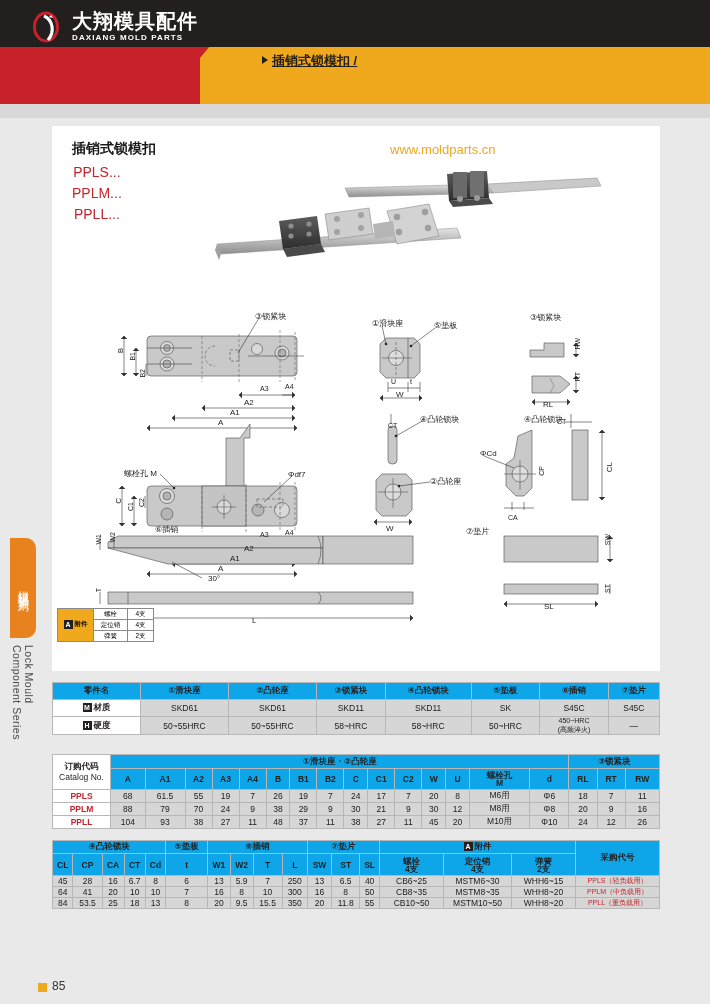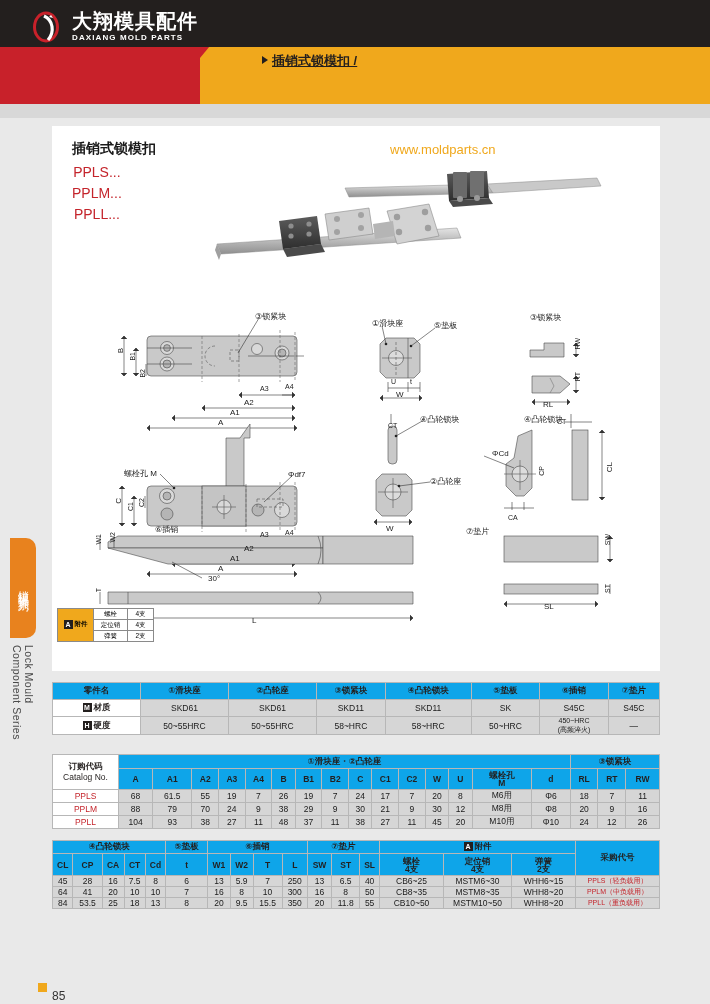--- a/index.html
+++ b/index.html
@@ -57,21 +57,21 @@
 
   
   .photo { position:absolute; left:145px; top:40px; width:420px; height:110px; }
 
   
   .tbl { position:absolute; border-collapse:collapse; font-size:8px; }
   .tbl td, .tbl th { border:1px solid #b7b7b7; text-align:center; vertical-align:middle; padding:0; }
   .hd { background:#0ea5e9; color:#231f1e; font-weight:bold; }
   .lbl { background:#fff; color:#231f1e; font-weight:bold; }
   .val { background:#d6d6d6; color:#1a1a1a; }
-  .code { background:#fff; color:#c4242b; font-weight:normal; font-size:9px; }
+  .code { background:#fff; color:#c4242b; font-weight:bold; font-size:9px; }
 
   .mtbl { left:52px; top:682px; width:608px; }
   .mtbl td { height:17px; font-size:8.5px; }
 
   .t1 { left:52px; top:754px; width:608px; }
   .t1 td { font-size:8.5px; }
   .t2 { left:52px; top:840px; width:608px; }
   .t2 td { font-size:8.5px; }
 
   .mark { display:inline-block; background:#231f1e; color:#fff;
@@ -80,21 +80,21 @@
 
   
   .acc { position:absolute; left:57px; top:608px; border-collapse:collapse; font-size:6.5px; }
   .acc td { border:1px solid #8a8a8a; padding:0 2px; height:11px; text-align:center; }
   .acc .accl { background:#f0a81c; font-weight:bold; width:36px; }
   .acc .accn { background:#fff; width:34px; }
   .acc .accv { background:#fff; width:26px; }
 
   
   .foot-sq { position:absolute; left:38px; top:983px; width:9px; height:9px; background:#f0a81c; }
-  .foot-num { position:absolute; left:52px; top:979px; font-size:12px; color:#333;margin-top:10px; }
+  .foot-num { position:absolute; left:52px; top:979px; font-size:12px; color:#333; }
 
   
   .dl { position:absolute; font-size:8px; color:#1a1a1a; white-space:nowrap; }
   .vt { writing-mode:vertical-rl; transform:rotate(180deg); }
   svg { display:block; }
 </style>
 </head>
 <body>
 
 <div id="page">
@@ -367,21 +367,21 @@
 
       <div class="dl" style="left:203px;top:185px;">③锁紧块</div>
       <div class="dl" style="left:320px;top:192px;">①滑块座</div>
       <div class="dl" style="left:382px;top:194px;">⑤垫板</div>
       <div class="dl" style="left:478px;top:186px;">③锁紧块</div>
       <div class="dl" style="left:368px;top:288px;">④凸轮锁块</div>
       <div class="dl" style="left:472px;top:288px;">④凸轮锁块</div>
       <div class="dl" style="left:378px;top:350px;">②凸轮座</div>
       <div class="dl" style="left:72px;top:342px;">螺栓孔 M</div>
       <div class="dl" style="left:236px;top:344px;">Φdf7</div>
-      <div class="dl" style="left:440px;top:323px;">ΦCd</div>
+      <div class="dl" style="left:428px;top:323px;">ΦCd</div>
       <div class="dl" style="left:103px;top:398px;">⑥插销</div>
       <div class="dl" style="left:414px;top:400px;">⑦垫片</div>
       <div class="dl" style="left:156px;top:448px;">30°</div>
 
       <div class="dl vt" style="left:64px;top:222px;">B</div>
       <div class="dl vt" style="left:77px;top:226px;font-size:7px;">B1</div>
       <div class="dl vt" style="left:87px;top:243px;font-size:7px;">B2</div>
       <div class="dl" style="left:208px;top:259px;font-size:7px;">A3</div>
       <div class="dl" style="left:233px;top:257px;font-size:7px;">A4</div>
       <div class="dl" style="left:192px;top:272px;">A2</div>
@@ -473,21 +473,21 @@
       <td class="val" style="white-space:pre-line;line-height:8.5px;font-size:7px;">450~HRC
 (高频淬火)</td>
       <td class="val">—</td>
     </tr>
   </tbody>
     </table>
 
   <table class="tbl t1">
     <tbody>
         <tr>
-      <td class="lbl" rowspan="2" style="width:66px;line-height:11px;">
+      <td class="lbl" rowspan="2" style="width:58px;line-height:11px;">
         <div>订购代码</div>
             <div style="font-weight:normal;">Catalog No.</div>
       </td>
       <td class="hd" colspan="15" style="height:14px;">①滑块座・②凸轮座</td>
       <td class="hd" colspan="3" style="height:14px;">③锁紧块</td>
     </tr>
     <tr>
       <td class="hd" style="height:21px;">A</td>
       <td class="hd">A1</td>
       <td class="hd">A2</td>
@@ -602,21 +602,21 @@
 4支</td>
       <td class="hd" style="white-space:pre-line;line-height:8px;width:68px;">定位销
 4支</td>
       <td class="hd" style="white-space:pre-line;line-height:8px;width:64px;">弹簧
 2支</td>
     </tr>
     <tr>
       <td class="val">45</td>
       <td class="val">28</td>
       <td class="val">16</td>
-      <td class="val">7.5</td>
+      <td class="val">6.7</td>
       <td class="val">8</td>
       <td class="val">6</td>
       <td class="val">13</td>
       <td class="val">5.9</td>
       <td class="val">7</td>
       <td class="val">250</td>
       <td class="val">13</td>
       <td class="val">6.5</td>
       <td class="val">40</td>
       <td class="val">CB6~25</td>

